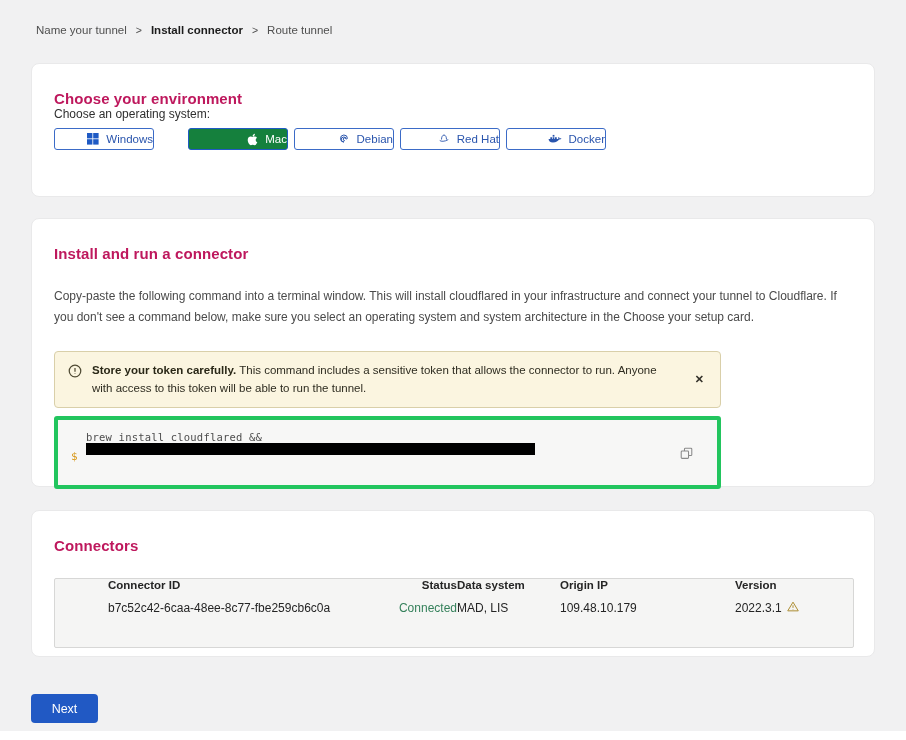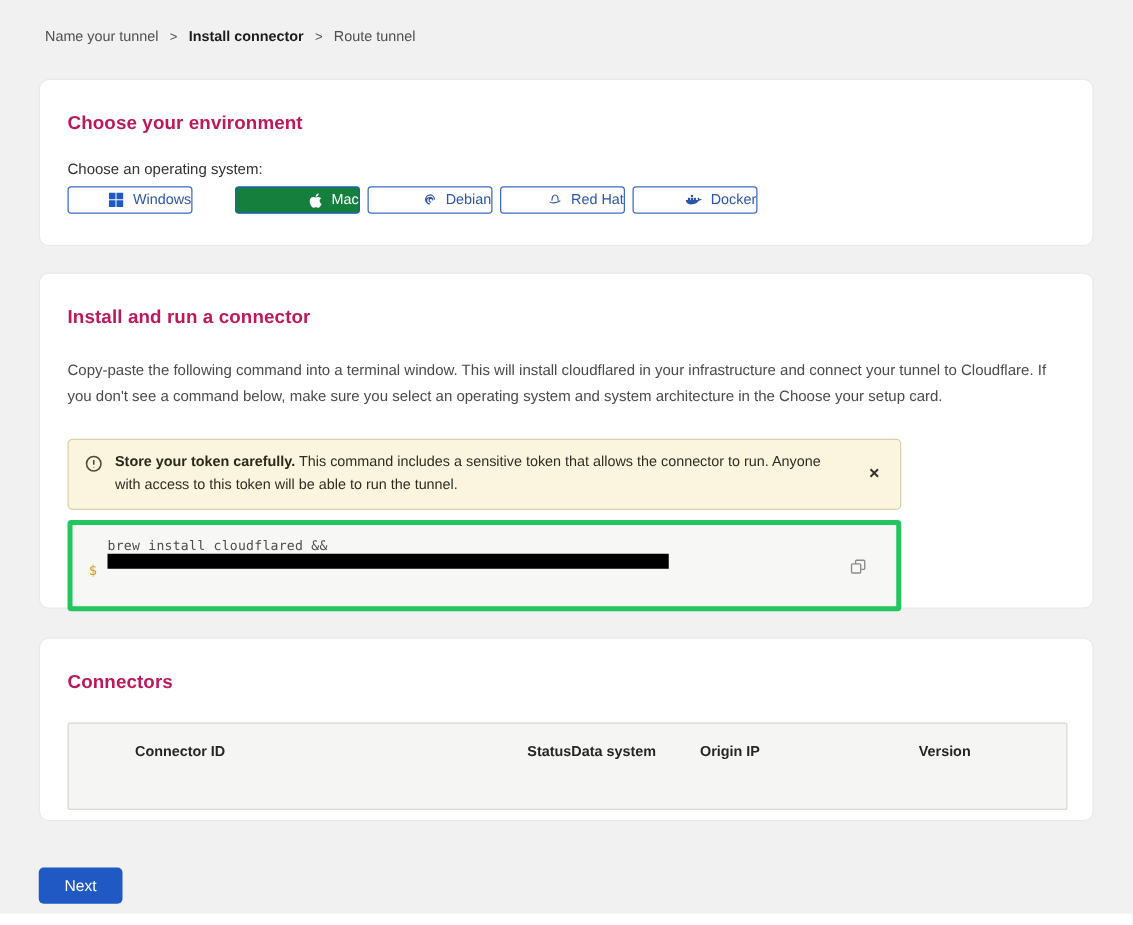--- a/index.html
+++ b/index.html
@@ -38,21 +38,21 @@
   .card-3 { margin-top: 23px; height: 147px; }
 
   .card-title {
     font-size: 15px;
     font-weight: bold;
     color: #be185d;
     letter-spacing: .1px;
   }
 
   
-  .os-label { margin-top: 21px; font-size: 12px; color: #303030; }
+  .os-label { font-size: 12px; color: #303030; }
   .os-row { margin-top: 7px; display: flex; gap: 6px; }
   .os-btn {
     width: 100px; height: 22px;
     border: 1px solid #3b6bc7;
     border-radius: 3px;
     background: #ffffff;
     color: #2a55ad;
     font-family: "Liberation Sans", sans-serif;
     font-size: 11.5px;
     display: flex; align-items: center; justify-content: flex-end;
@@ -133,21 +133,21 @@
   }
 
   
   .conn-table {
     margin-top: 24px;
     width: 800px;
     height: 70px;
     background: #f5f5f4;
     border: 1px solid #d7d7d6;
     border-radius: 2px;
-    padding: 17px 0 0 53px;
+    padding: 0 0 0 53px;
     font-size: 11.5px;
   }
   .tr { display: flex; }
   .tr.head { font-weight: bold; color: #252525; margin-bottom: 10px; }
   .tr.row { font-size: 12px; color: #242424; }
   .td-id { width: 244px; }
   .td-status { width: 105px; text-align: right; }
   .td-dc { width: 103px; }
   .td-ip { width: 175px; }
   .td-ver { flex: 1; display: flex; align-items: center; gap: 5px; }
@@ -284,20 +284,36 @@
   <div class="card-title">Connectors</div>
 
   <div class="conn-table">
     <div class="tr head">
       <span class="td-id">Connector ID</span>
       <span class="td-status">Status</span>
       <span class="td-dc">Data system</span>
       <span class="td-ip">Origin IP</span>
       <span class="td-ver">Version</span>
     </div>
+    <div class="tr row">
+      <span class="td-id">b7c52c42-6caa-48ee-8c77-fbe259cb6c0a</span>
+      <span class="td-status status-connected">Connected</span>
+      <span class="td-dc">MAD, LIS</span>
+      <span class="td-ip">109.48.10.179</span>
+      <span class="td-ver">
+        <span>2022.3.1</span>
+        <span>
+          <svg width="12" height="11" viewBox="0 0 16 14" fill="none" stroke="#ab8b2d" stroke-width="1.3" stroke-linejoin="round">
+              <path d="M8 1.2 L15 12.8 H1 Z"></path>
+              <line x1="8" y1="5.4" x2="8" y2="8.8"></line>
+              <line x1="8" y1="10.4" x2="8" y2="11"></line>
+            </svg>
+        </span>
+      </span>
+    </div>
   </div>
 </div>
 
 
 <button class="next-btn">Next</button>
 
 <div class="footer-strip"></div>
 
 
 

